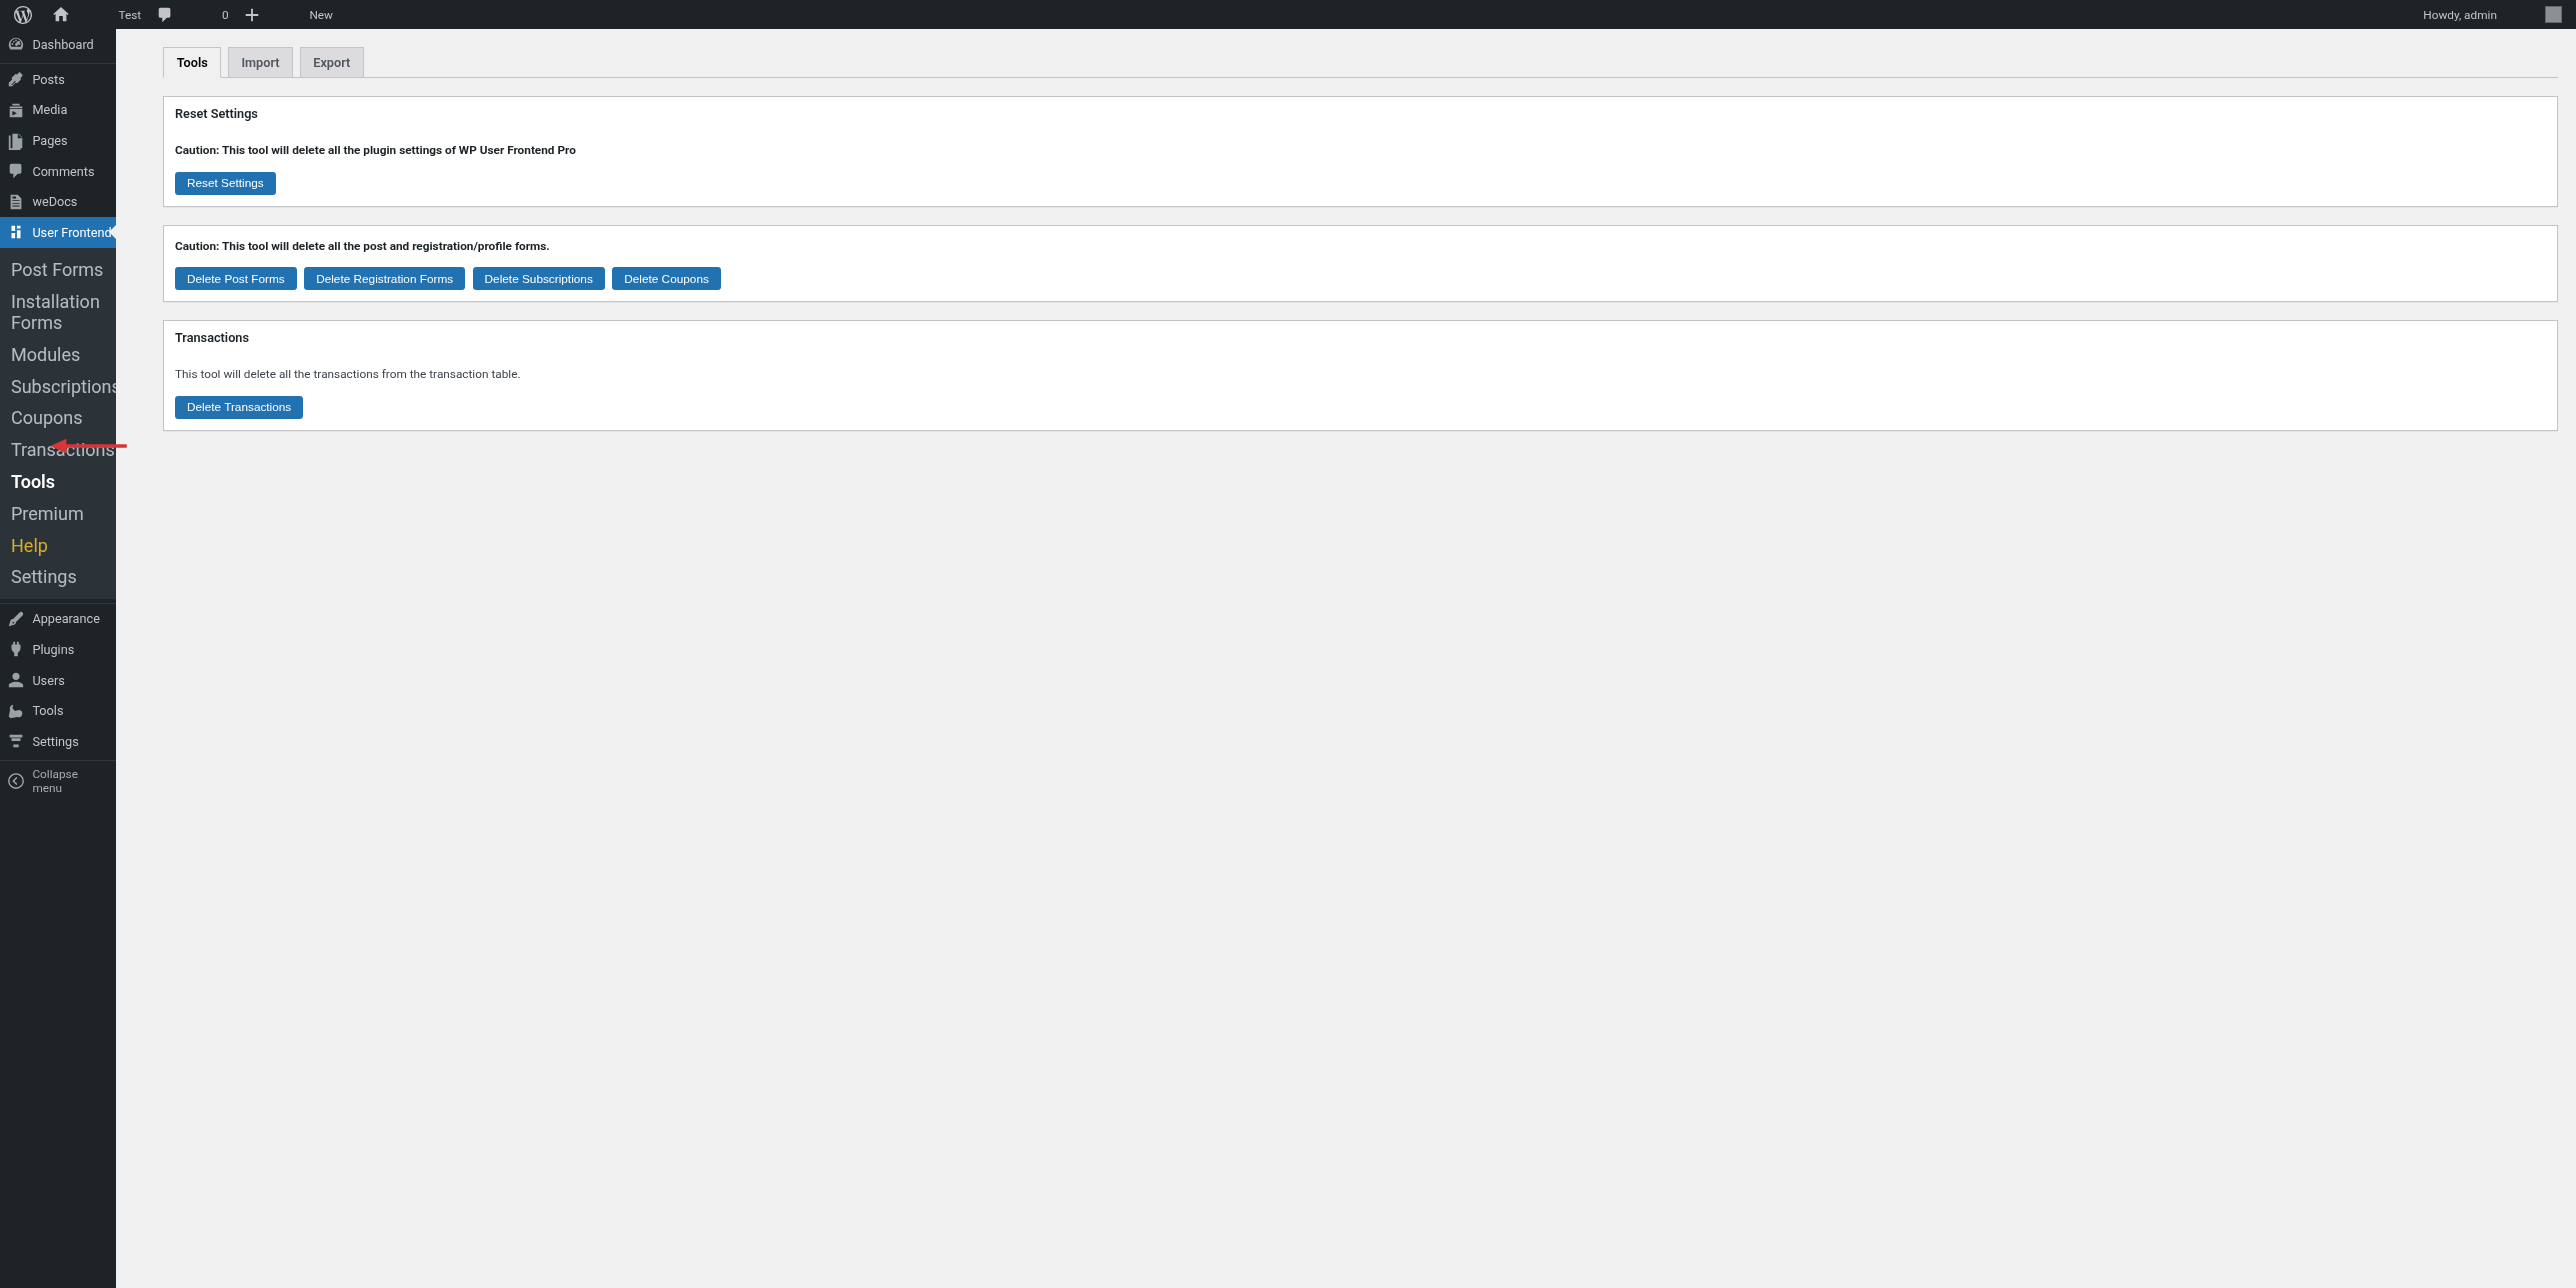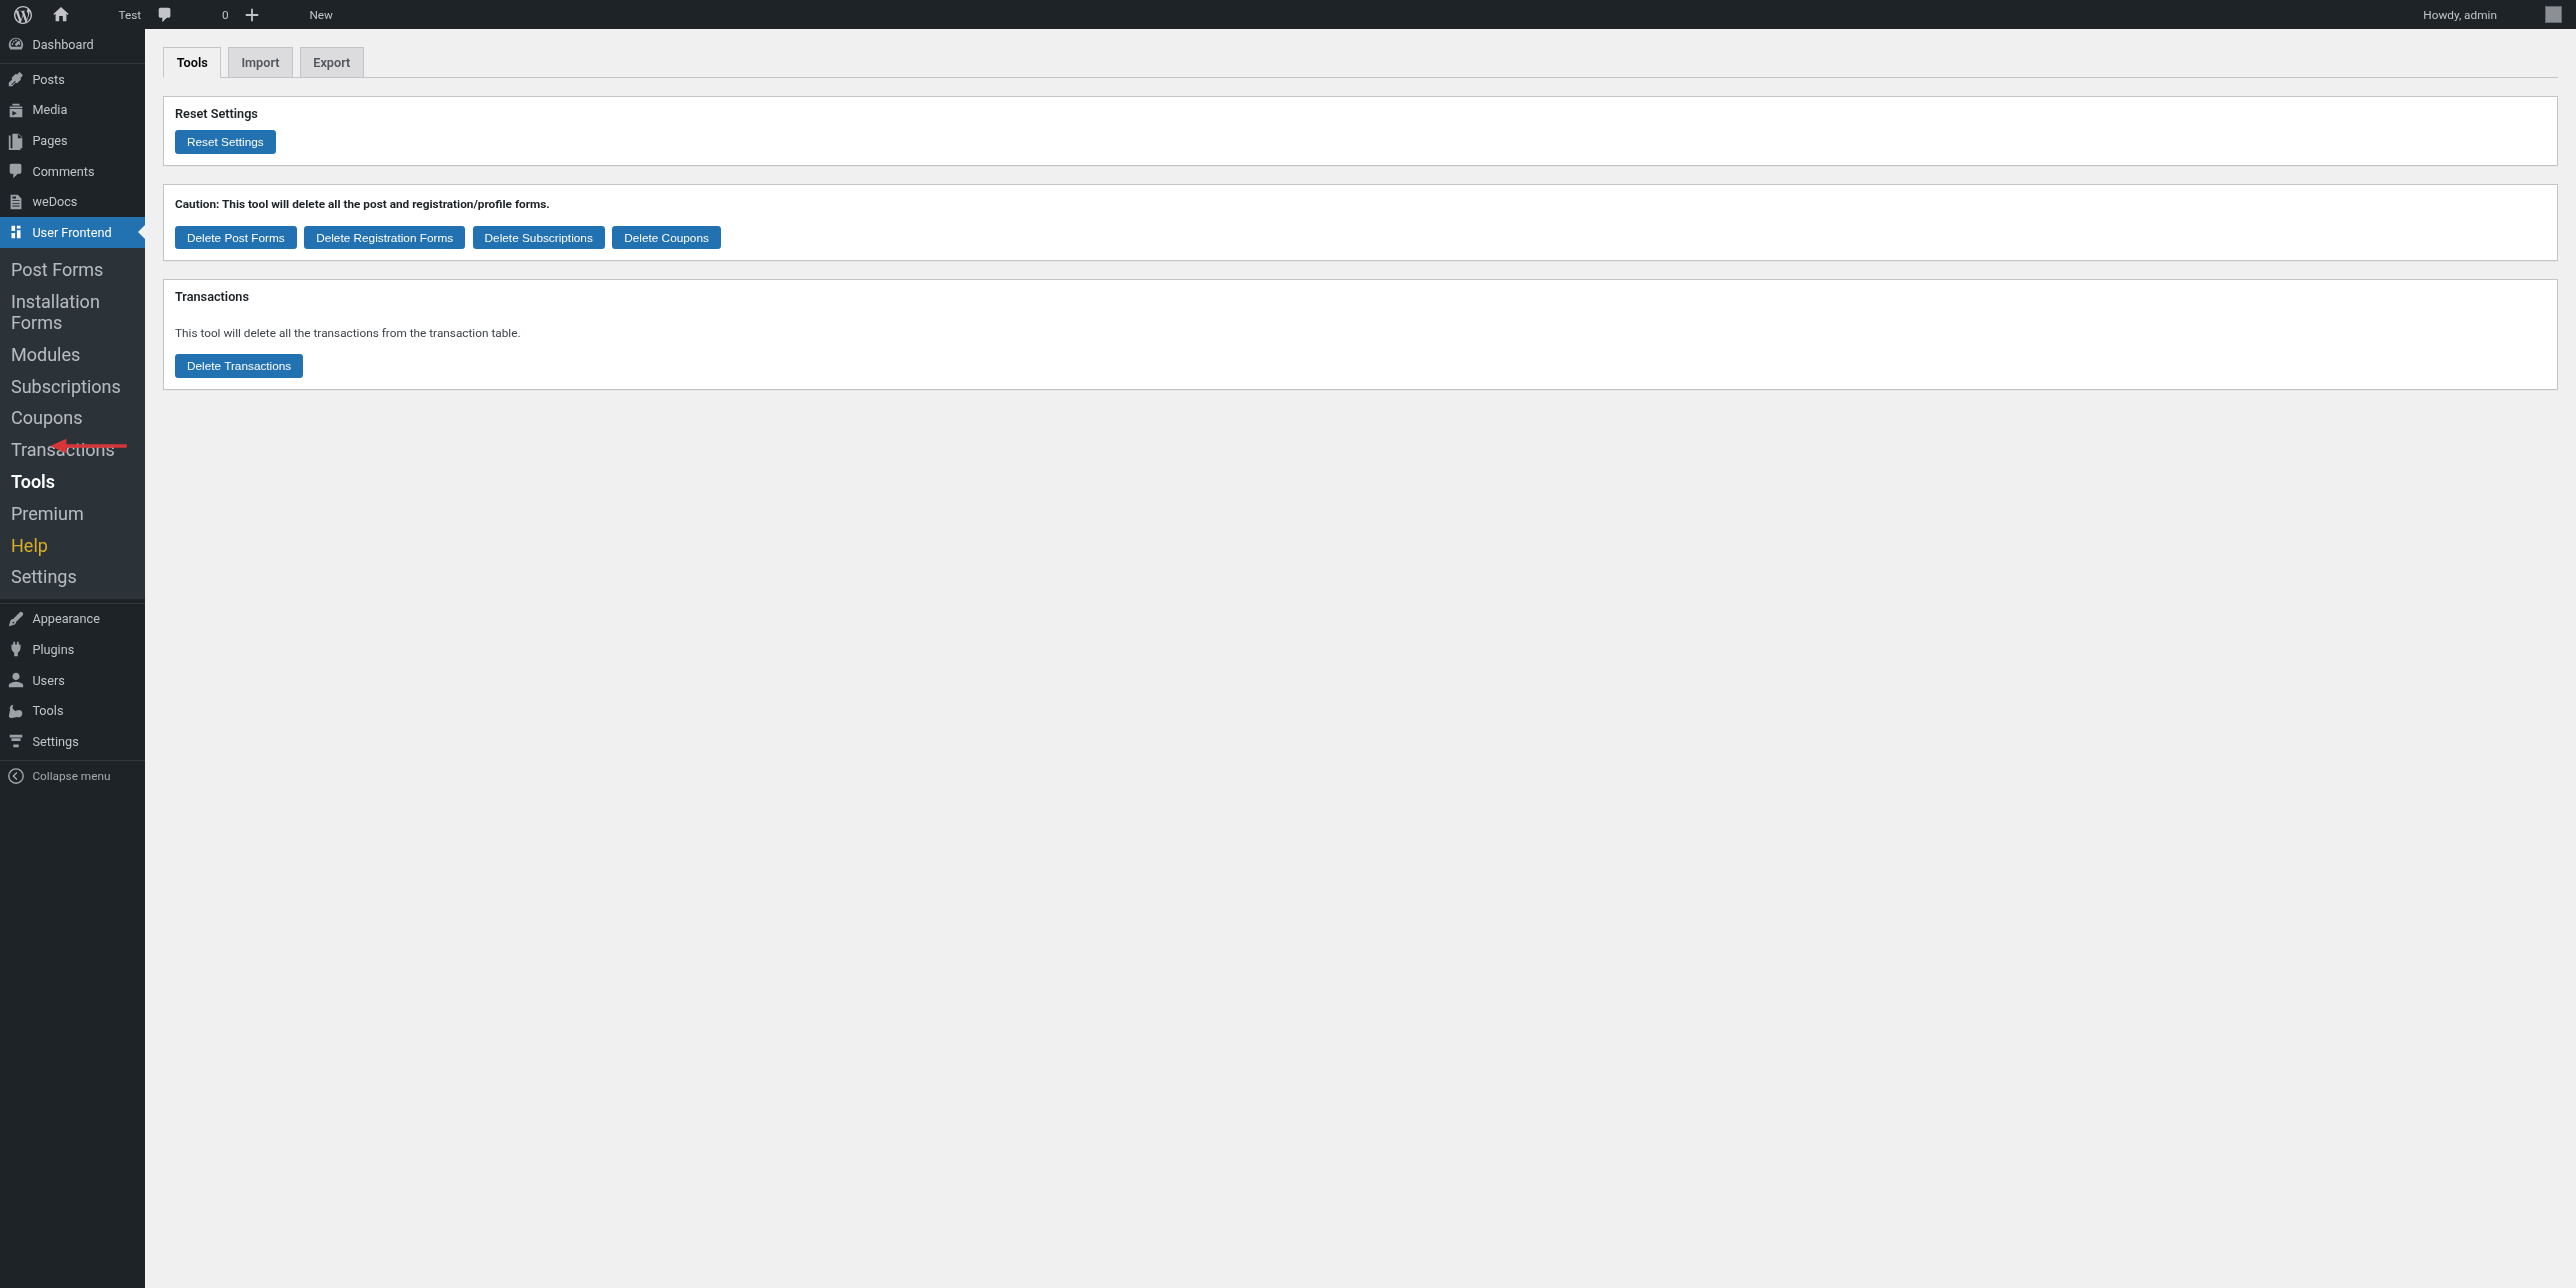--- a/index.html
+++ b/index.html
@@ -14,21 +14,21 @@
   }
   .adminbar .ab-left, .adminbar .ab-right { display:flex; align-items:center; }
   .adminbar .ab-right { margin-left:auto; }
   .ab-item { display:flex; align-items:center; padding: 0 7.2px; height:29px; color:#c3c4c7; cursor:pointer;gap:43px; }
   .ab-item .icon { margin-right:5.4px; display:flex; align-items:center; justify-content:center; }
   .icon svg { fill: currentColor; width:18px; height:18px; }
   .ab-avatar { width:16.3px; height:16.3px; background:#8c8f94; border:0.9px solid #646970; margin-left:5.4px; }
 
   
   .adminmenu {
-    position:fixed; top:29px; left:0; bottom:0; width:145px;
+    position:fixed; top:29px; left:0; bottom:0; width:116px;
     background:#1d2327; color:#c3c4c7; overflow-y:auto;
   }
   .menu-item {
     display:flex; align-items:center; padding:6.3px 0 6.3px 7.2px; cursor:pointer;
     color:#c3c4c7; font-size:12.7px; position:relative;
   }
   .menu-item .micon { width:18px; height:18px; margin-right:7.2px; display:flex; align-items:center; justify-content:center; color:rgba(240,246,252,.6);}
   .menu-item .micon svg { fill: currentColor; width:18px; height:18px; }
   .menu-item.current { background:#2271b1; color:#fff; }
   .menu-item.current .micon { color:#fff; }
@@ -248,20 +248,21 @@
     <div class="nav-tabs">
       <div class="nav-tab active">Tools</div>
       <div class="nav-tab">Import</div>
       <div class="nav-tab">Export</div>
     </div>
 
 
     <div class="postbox">
       <h3>Reset Settings</h3>
       <div class="inside">
+        <p class="caution"><strong>Caution: This tool will delete all the plugin settings of WP User Frontend Pro</strong></p>
         <button class="button-primary">Reset Settings</button>
       </div>
     </div>
 
     <div class="postbox">
       <div class="inside">
         <p class="caution"><strong>Caution: This tool will delete all the post and registration/profile forms.</strong></p>
         <button class="button-primary">Delete Post Forms</button>
         <button class="button-primary">Delete Registration Forms</button>
         <button class="button-primary">Delete Subscriptions</button>

